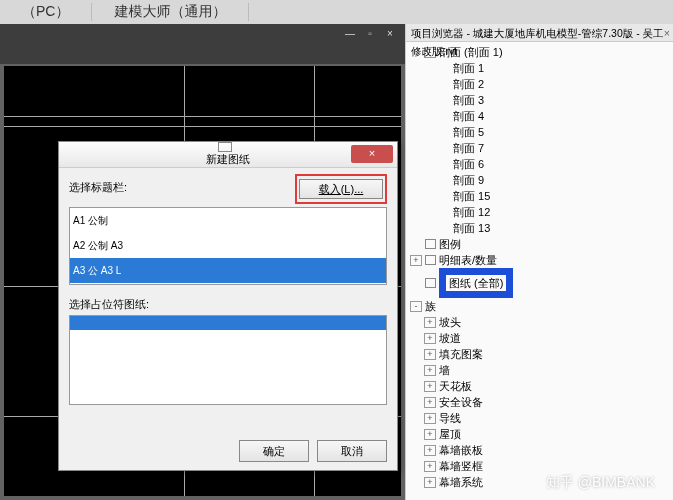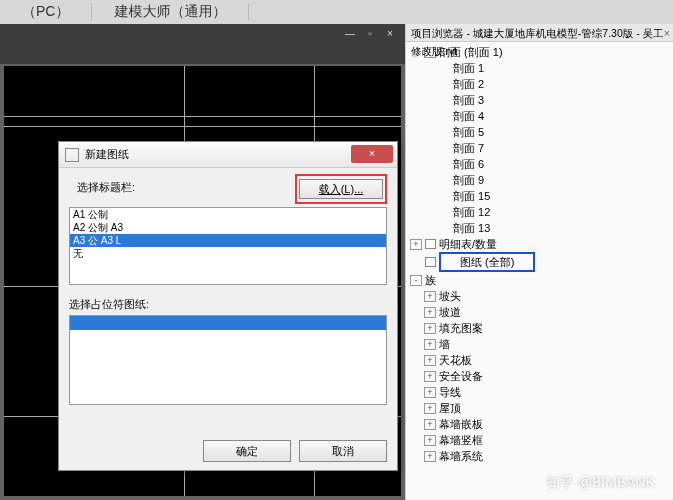--- a/index.html
+++ b/index.html
@@ -9,44 +9,44 @@
     .topbar-item { padding: 0 22px; color: #333; border-right: 1px solid #bbb; }
     
     .main-area { display: flex; height: 476px; }
     .left-zone { width: 405px; background: #626262; position: relative; }
     .model-head { height: 40px; background: #3d3d3d; position: relative; display: flex; justify-content: flex-end; padding-right: 8px; gap: 6px; align-items: flex-start; padding-top: 4px; }
     .win-btn { width: 14px; height: 10px; color: #ddd; font-size: 10px; text-align: center; }
     .cad-view { position: absolute; top: 42px; left: 4px; right: 4px; bottom: 4px; background: #000; }
     .cad-line { position: absolute; background: #aaa; }
     
     .dialog { position: absolute; top: 117px; left: 58px; width: 340px; height: 330px; background: #f0f0f0; border: 1px solid #888; box-shadow: 2px 2px 6px rgba(0,0,0,0.4); }
-    .dlg-title { height: 26px; background: linear-gradient(#fdfdfd,#e8e8e8); display: flex; align-items: center; padding: 0 6px; font-size: 11px; border-bottom: 1px solid #ccc; position: relative; }
+    .dlg-title { height: 26px; background: linear-gradient(#fdfdfd,#e8e8e8); display: flex; align-items: center; padding: 0 6px; font-size: 11px; border-bottom: 1px solid #ccc; position: relative; flex-direction: column; }
     .dlg-icon { width: 14px; height: 14px; border: 1px solid #888; margin-right: 6px; }
     .dlg-close { position: absolute; right: 4px; top: 3px; width: 42px; height: 18px; background: #c94f4f; color: #fff; font-size: 11px; text-align: center; line-height: 17px; border-radius: 2px; }
     .dlg-body { padding: 6px 10px; font-size: 11px; }
     .dlg-label { margin-bottom: 3px; }
     .row-load { display: flex; justify-content: flex-end; margin-bottom: 3px; position: relative; }
     .load-wrap { border: 2px solid #e13a3a; padding: 3px 2px; }
     .btn-load { width: 84px; height: 20px; font-size: 11px; background: linear-gradient(#f7f7f7,#e4e4e4); border: 1px solid #888; text-decoration: underline; }
     .listbox { width: 100%; height: 78px; border: 1px solid #999; background: #fff; overflow: hidden; font-size: 10px; line-height: 13px; }
-    .li-row { padding: 0 3px; white-space: nowrap; }
+    .li-row { padding: 6px 3px; white-space: nowrap; }
     .li-sel { background: #2a7ad6; color: #fff; }
     .listbox2 { width: 100%; height: 90px; border: 1px solid #999; background: #fff; margin-top: 3px; }
     .li2 { height: 14px; background: #2a7ad6; font-size: 10px; }
     .dlg-foot { display: flex; justify-content: flex-end; padding: 8px 10px; gap: 8px; position: absolute; bottom: 0; left: 0; right: 0; }
-    .btn { width: 88px; height: 22px; font-size: 11px; background: linear-gradient(#f7f7f7,#e4e4e4); border: 1px solid #888; }
+    .btn { width: 70px; height: 22px; font-size: 11px; background: linear-gradient(#f7f7f7,#e4e4e4); border: 1px solid #888; }
     
     .right-panel { width: 268px; background: #fafafa; border-left: 1px solid #ccc; display: flex; flex-direction: column; }
     .panel-title { height: 18px; background: #e8e8e8; font-size: 10.5px; padding: 0 5px; line-height: 18px; border-bottom: 1px solid #ccc; position: relative; }
     .panel-x { position: absolute; right: 3px; top: 0; color: #666; }
     .tree { flex: 1; overflow: auto; font-size: 11px; line-height: 16px; padding: 2px 0; }
     .tn { display: flex; align-items: center; white-space: nowrap; }
     .tw { width: 12px; height: 11px; text-align: center; font-size: 9px; color: #555; border: 1px solid #999; line-height: 9px; margin-right: 3px; }
     .ind { display: inline-block; }
-    .boxed { border: 2px solid #1d4ed8; padding: 0 19px; display: inline-block; }
+    .boxed { border: 7px solid #1d4ed8; padding: 0 3px; display: inline-block; }
     .icon-sq { width: 11px; height: 10px; border: 1px solid #888; margin-right: 3px; display: inline-block; }
     
     .watermark { position: absolute; right: 18px; bottom: 8px; color: #fff; font-size: 14px; text-shadow: 0 0 3px rgba(0,0,0,0.4); opacity: 0.85; font-weight: 500; }
   </style>
 </head>
 <body>
 
 <div class="topbar">
   <div class="topbar-item">（PC）</div>
   <div class="topbar-item">建模大师（通用）</div>
@@ -69,21 +69,21 @@
     </div>
 
     <div class="dialog">
       <div class="dlg-title">
         <span class="dlg-icon"></span>
         <span>新建图纸</span>
         <span class="dlg-close">×</span>
       </div>
       <div class="dlg-body">
         <div class="row-load">
-          <div style="position:absolute;left:8px;top:6px" class="dlg-label">选择标题栏:</div>
+          <div style="position:absolute;left:0;top:6px" class="dlg-label">选择标题栏:</div>
           <span class="load-wrap">
             <button class="btn-load">载入(L)...</button>
           </span>
         </div>
         <div class="listbox">
           <div class="li-row">A1 公制</div>
           <div class="li-row">A2 公制   A3</div>
           <div class="li-row li-sel">A3 公   A3 L</div>
           <div class="li-row">无</div>
         </div>
@@ -161,20 +161,26 @@
           <span style="width:15px;display:inline-block"></span>
           <span>剖面 12</span>
         </div>
         <div class="tn">
           <span class="ind" style="width:32px"></span>
           <span style="width:15px;display:inline-block"></span>
           <span>剖面 13</span>
         </div>
         <div class="tn">
           <span class="ind" style="width:4px"></span>
+          <span style="width:15px;display:inline-block"></span>
+          <span class="icon-sq"></span>
+          <span>图例</span>
+        </div>
+        <div class="tn">
+          <span class="ind" style="width:4px"></span>
           <span class="tw">+</span>
           <span class="icon-sq"></span>
           <span>明细表/数量</span>
         </div>
         <div class="tn">
           <span class="ind" style="width:4px"></span>
           <span style="width:15px;display:inline-block"></span>
           <span class="icon-sq"></span>
           <span class="boxed">图纸 (全部)</span>
         </div>

